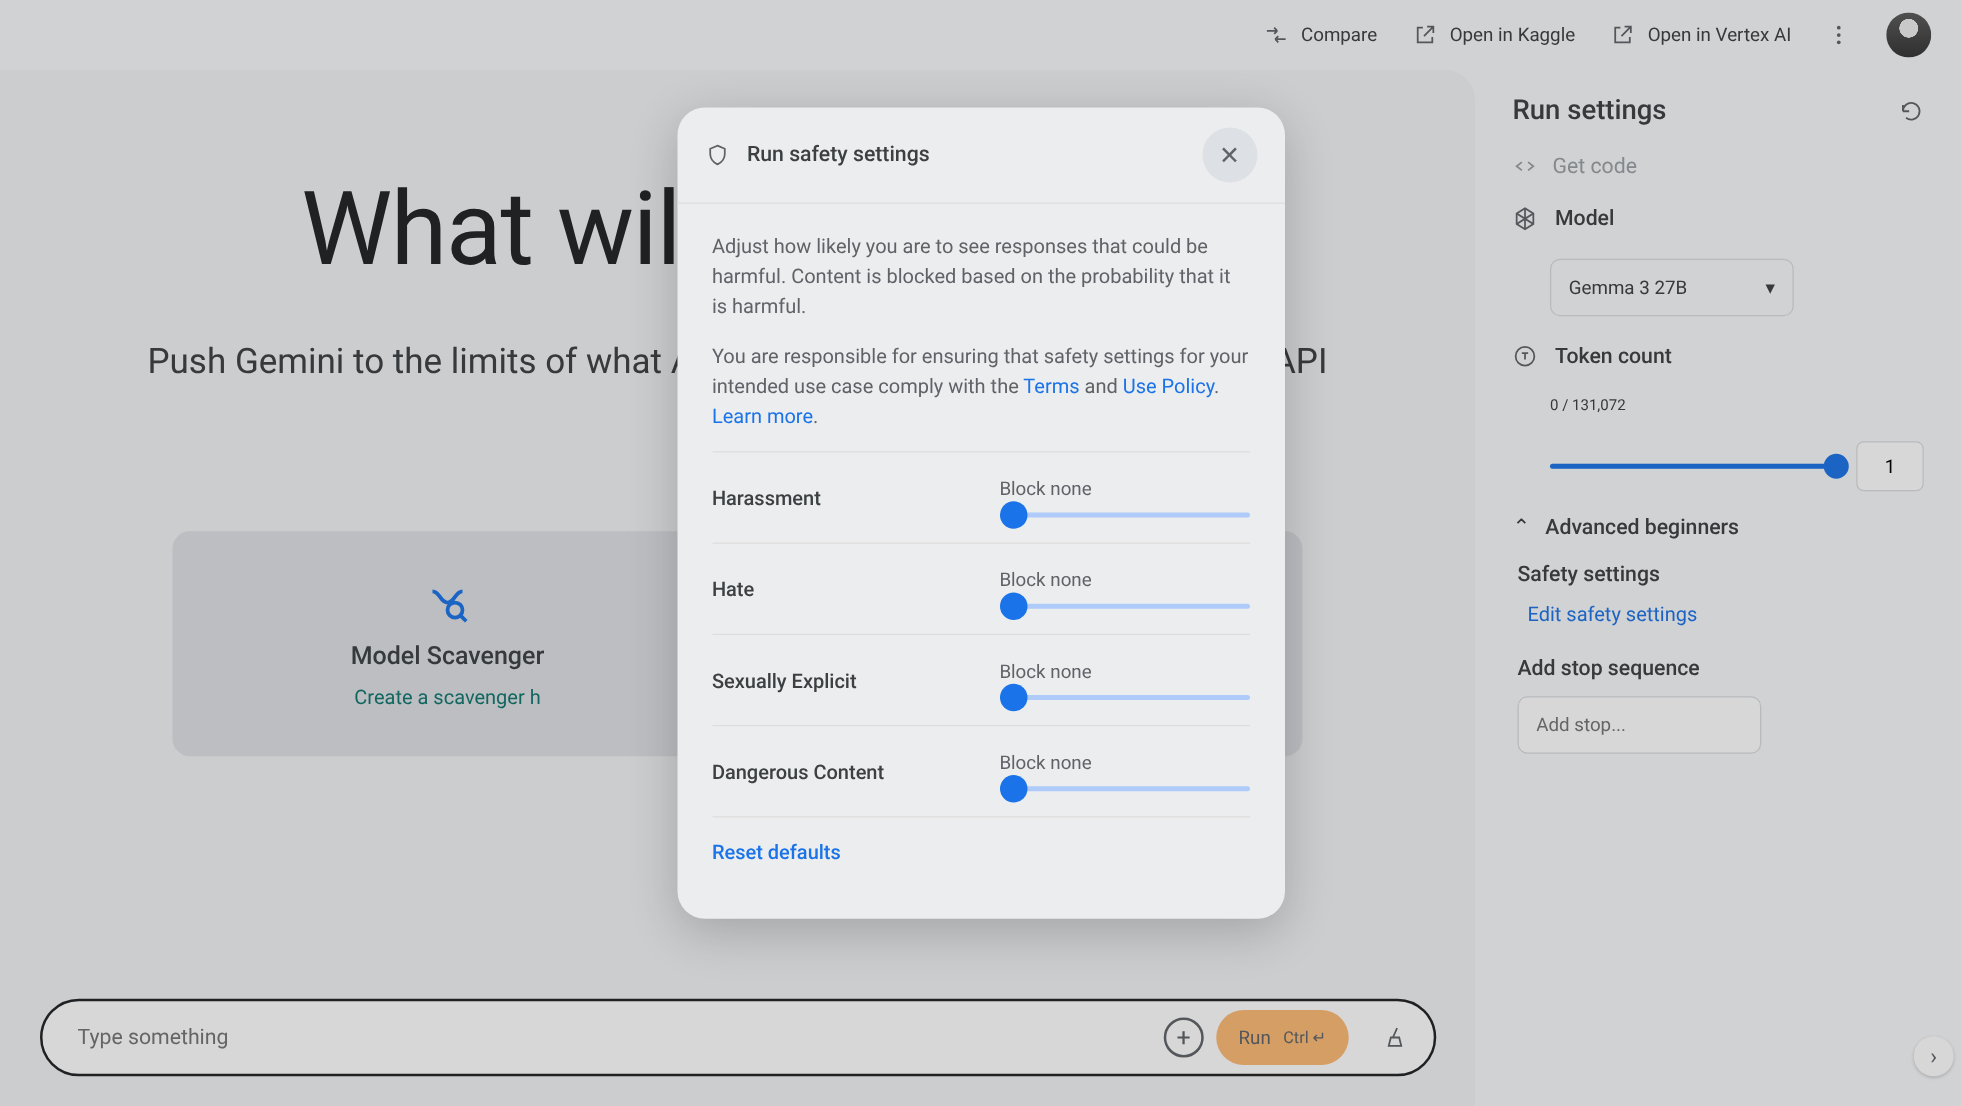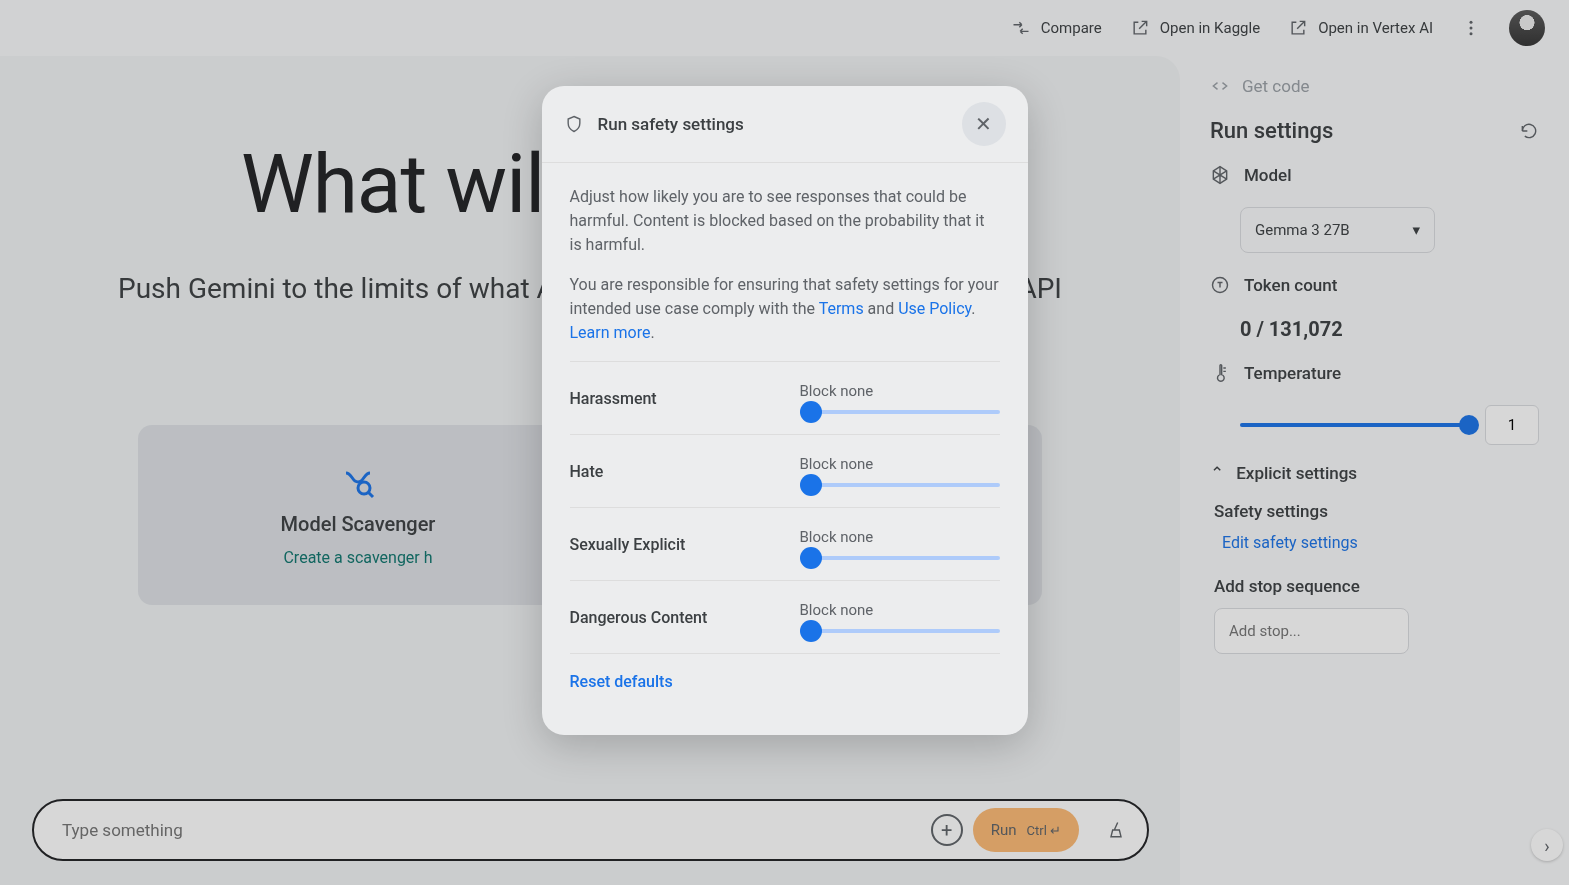--- a/index.html
+++ b/index.html
@@ -28,21 +28,21 @@
     .kbd { font-size:13px; }
     .broom-btn { width:42px; height:42px; display:flex; align-items:center; justify-content:center; color:#5f6368; margin-left:6px; cursor:pointer; font-size:20px;}
 
     
     .sidebar { position:absolute; right:0; top:56px; bottom:0; width:389px; padding:20px 30px; background:#f8f9fa; overflow:auto; }
     .side-row { display:flex; align-items:center; gap:14px; font-size:18px; color:#3c4043; margin-bottom:22px; }
     .side-title { font-size:22px; font-weight:500; display:flex; align-items:center; justify-content:space-between; }
     .side-section-label { font-weight:500; font-size:17px; }
     .get-code { color:#9aa0a6; font-size:17px; display:flex; align-items:center; gap:12px; }
     .model-select { width:195px; height:46px; border:1px solid #dadce0; border-radius:8px; display:flex; align-items:center; justify-content:space-between; padding:0 14px; font-size:15px; cursor:pointer; }
-    .token-val { margin-left:30px; font-size:20px;font-weight:bold; }
+    .token-val { margin-left:30px; font-size:12px; }
     .temp-row { display:flex; align-items:center; gap:16px; margin-left:0; }
     .slider { position:relative; flex:1; height:4px; background:#d2e3fc; border-radius:4px; }
     .slider-fill { position:absolute; left:0; top:0; bottom:0; background:#1a73e8; border-radius:4px; }
     .slider-thumb { position:absolute; top:50%; width:20px; height:20px; background:#1a73e8; border-radius:50%; transform:translate(-50%,-50%); }
     .temp-input { width:54px; height:40px; border:1px solid #dadce0; border-radius:6px; text-align:center; font-size:15px; }
     .adv-head { display:flex; align-items:center; gap:12px; font-size:17px; font-weight:500; margin:18px 0; cursor:pointer; }
     .safety-edit { color:#1a73e8; font-size:16px; margin-left:8px; cursor:pointer; }
     .stop-input { width:195px; height:46px; border:1px solid #dadce0; border-radius:8px; padding:0 14px; font-size:15px; color:#14532d; }
 
     
@@ -131,34 +131,34 @@
     <span class="kbd">Ctrl ↵</span>
   </div>
   <div class="broom-btn">
     <svg class="icon-svg" viewBox="0 0 24 24">
         <path d="M14 3l-4 9M8 12h8l2 8H6z"></path>
       </svg>
   </div>
 </div>
 
 <div class="sidebar">
+  <div class="side-row side-title">
+    <span>Run settings</span>
+    <svg class="icon-svg" viewBox="0 0 24 24">
+        <path d="M4 12a8 8 0 1 1 3 6.2M4 12V6M4 12h6"></path>
+      </svg>
+  </div>
+
   <div class="side-row get-code">
     <svg class="icon-svg" viewBox="0 0 24 24" style="stroke:#9aa0a6;">
         <path d="M9 8l-5 4 5 4M15 8l5 4-5 4"></path>
       </svg>
     <span>Get code</span>
   </div>
 
-  <div class="side-row side-title">
-    <span>Run settings</span>
-    <svg class="icon-svg" viewBox="0 0 24 24">
-        <path d="M4 12a8 8 0 1 1 3 6.2M4 12V6M4 12h6"></path>
-      </svg>
-  </div>
-
   <div class="side-row">
     <svg class="icon-svg" viewBox="0 0 24 24">
         <path d="M12 2l8 5v10l-8 5-8-5V7z"></path>
         <path d="M12 2v20M4 7l16 10M20 7L4 17"></path>
       </svg>
     <span class="side-section-label">Model</span>
   </div>
   <div class="model-select" style="margin-left:30px;margin-bottom:22px;">
     <span>Gemma 3 27B</span>
     <span>▾</span>
@@ -166,37 +166,31 @@
 
   <div class="side-row">
     <svg class="icon-svg" viewBox="0 0 24 24">
         <circle cx="12" cy="12" r="9"></circle>
         <path d="M9 9h6M12 9v6"></path>
       </svg>
     <span class="side-section-label">Token count</span>
   </div>
   <div class="token-val" style="margin-bottom:22px;">0 / 131,072</div>
 
-  <div class="side-row">
-    <svg class="icon-svg" viewBox="0 0 24 24">
-        <path d="M12 3v11a4 4 0 1 0 2 0V3a1 1 0 0 0-2 0zM16 6h3M16 10h3"></path>
-      </svg>
-    <span class="side-section-label">Temperature</span>
-  </div>
   <div class="temp-row" style="margin-left:30px;margin-bottom:12px;">
     <div class="slider" style="width:130px;">
       <div class="slider-fill" style="width:100%;"></div>
       <div class="slider-thumb" style="left:100%;"></div>
     </div>
     <input class="temp-input" value="1" style="">
   </div>
 
   <div class="adv-head">
     <span>⌃</span>
-    <span>Explicit settings</span>
+    <span>Advanced beginners</span>
   </div>
 
   <div style="margin-left:4px;">
     <div class="side-section-label" style="margin-bottom:12px;">Safety settings</div>
     <div class="safety-edit">Edit safety settings</div>
 
     <div class="side-section-label" style="margin-top:24px;margin-bottom:12px;">Add stop sequence</div>
     <input class="stop-input" placeholder="Add stop..." style="">
 
   </div>

